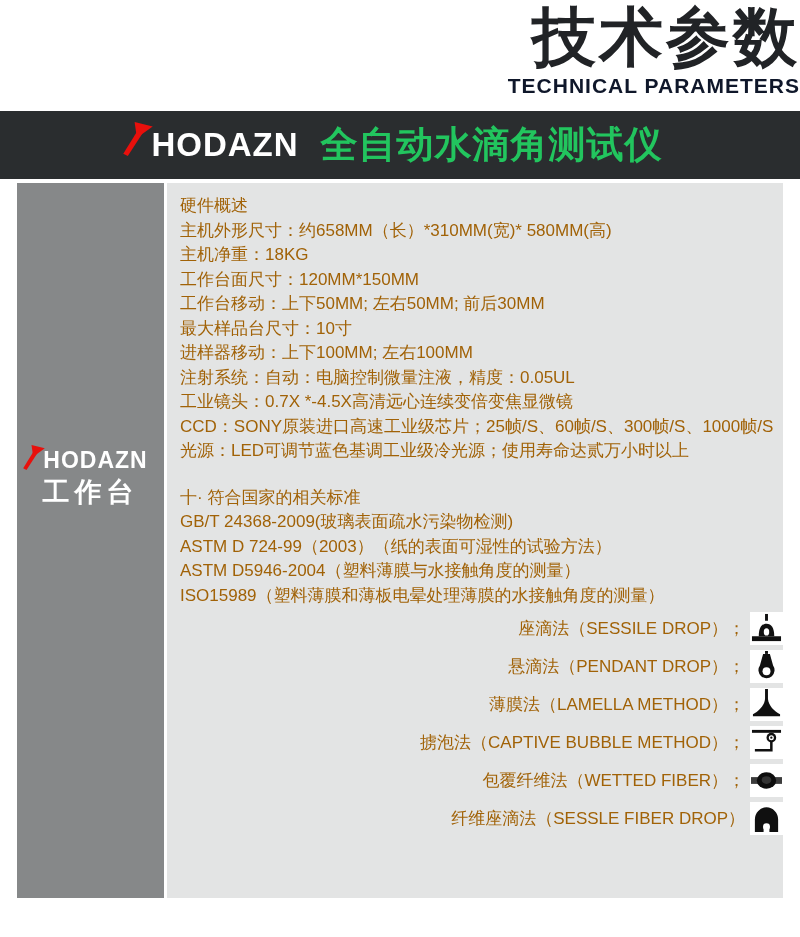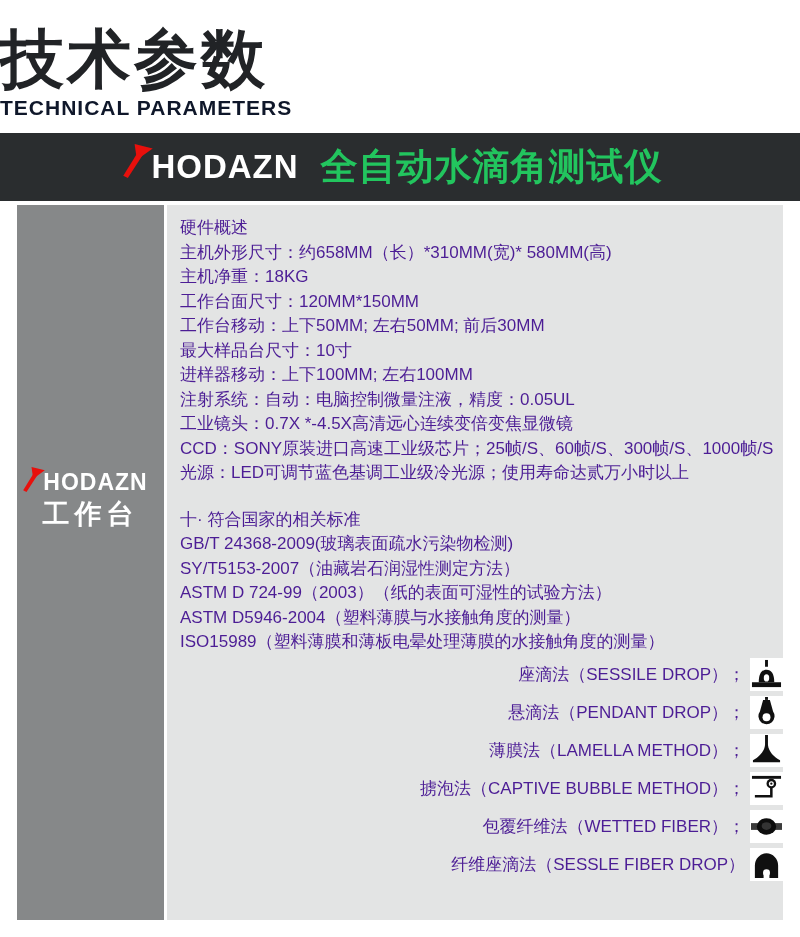--- a/index.html
+++ b/index.html
@@ -1,20 +1,20 @@
 <!DOCTYPE html>
 <html><head>
 <meta charset="utf-8">
 <style>
   * { margin:0; padding:0; box-sizing:border-box; }
   html,body { width:800px; height:937px; overflow:hidden; background:#ffffff;
               font-family:"Liberation Sans","DejaVu Sans",sans-serif; }
 
   
-  .title-block { text-align:left; padding-top:24px; }
+  .title-block { text-align:right; padding-top:2px; }
   .page-title  { font-size:64px; font-weight:900; letter-spacing:3px; color:#212326; line-height:1.1; }
   .page-subtitle { font-size:21px; font-weight:700; letter-spacing:1px; color:#0f172a; margin-top:2px; }
 
   
   .banner { margin-top:13px; height:68px; background:#2a2d2f;
             display:flex; align-items:center; justify-content:center; gap:22px; }
   .brand { position:relative; display:inline-flex; align-items:center; }
   .brand-arrow { position:absolute; left:-14px; top:-4px; width:30px; height:34px; }
   .brand-text { font-size:33px; font-weight:700; letter-spacing:1px; color:#ffffff;
                 font-family:"Liberation Sans",sans-serif; padding-left:14px; }
@@ -23,21 +23,21 @@
   
   .main { margin:4px 17px 0 17px; height:715px; display:flex; }
   .sidebar { width:150px; background:#868889; border-right:3px solid #ffffff;
              display:flex; flex-direction:column; align-items:center; justify-content:center;
              position:relative; }
   .sidebar-inner { position:relative; top:-62px; text-align:center; }
   .sidebar .brand-text { font-size:23px; padding-left:10px; }
   .sidebar .brand-arrow { width:22px; height:25px; left:-10px; top:-2px; }
   .sidebar-label { margin-top:0; font-size:27px; font-weight:700; color:#ffffff; letter-spacing:5px; }
 
-  .content { flex:1; background:#e3e4e4; padding:11px 0 0 13px; color:#4c1d95; }
+  .content { flex:1; background:#e3e4e4; padding:11px 0 0 13px; color:#a16207; }
   .spec { font-size:17px; line-height:24.5px; white-space:nowrap; }
   .standards-heading { margin-top:22px; }
 
   .methods { margin-top:1px; }
   .method-row { height:38px; display:flex; align-items:center; font-size:17px;justify-content:flex-end; }
   .m-icon { width:33px; height:33px; background:#ffffff; margin-left:5px;
             display:inline-flex; align-items:center; justify-content:center; flex:0 0 auto; }
   .m-icon svg { width:31px; height:31px; }
 </style>
 </head>
@@ -82,21 +82,20 @@
     <p class="spec">工作台移动：上下50MM; 左右50MM; 前后30MM</p>
     <p class="spec">最大样品台尺寸：10寸</p>
     <p class="spec">进样器移动：上下100MM; 左右100MM</p>
     <p class="spec">注射系统：自动：电脑控制微量注液，精度：0.05UL</p>
     <p class="spec">工业镜头：0.7X *-4.5X高清远心连续变倍变焦显微镜</p>
     <p class="spec">CCD：SONY原装进口高速工业级芯片；25帧/S、60帧/S、300帧/S、1000帧/S</p>
     <p class="spec">光源：LED可调节蓝色基调工业级冷光源；使用寿命达贰万小时以上</p>
 
     <p class="spec standards-heading">十· 符合国家的相关标准</p>
     <p class="spec">GB/T 24368-2009(玻璃表面疏水污染物检测)</p>
-    <p class="spec">SY/T5153-2007（油藏岩石润湿性测定方法）</p>
     <p class="spec">ASTM D 724-99（2003）（纸的表面可湿性的试验方法）</p>
     <p class="spec">ASTM D5946-2004（塑料薄膜与水接触角度的测量）</p>
     <p class="spec">ISO15989（塑料薄膜和薄板电晕处理薄膜的水接触角度的测量）</p>
 
     <div class="methods">
 
       <div class="method-row">
         <span>座滴法（SESSILE DROP）；</span>
         <span class="m-icon">
           <svg viewBox="0 0 32 32">

